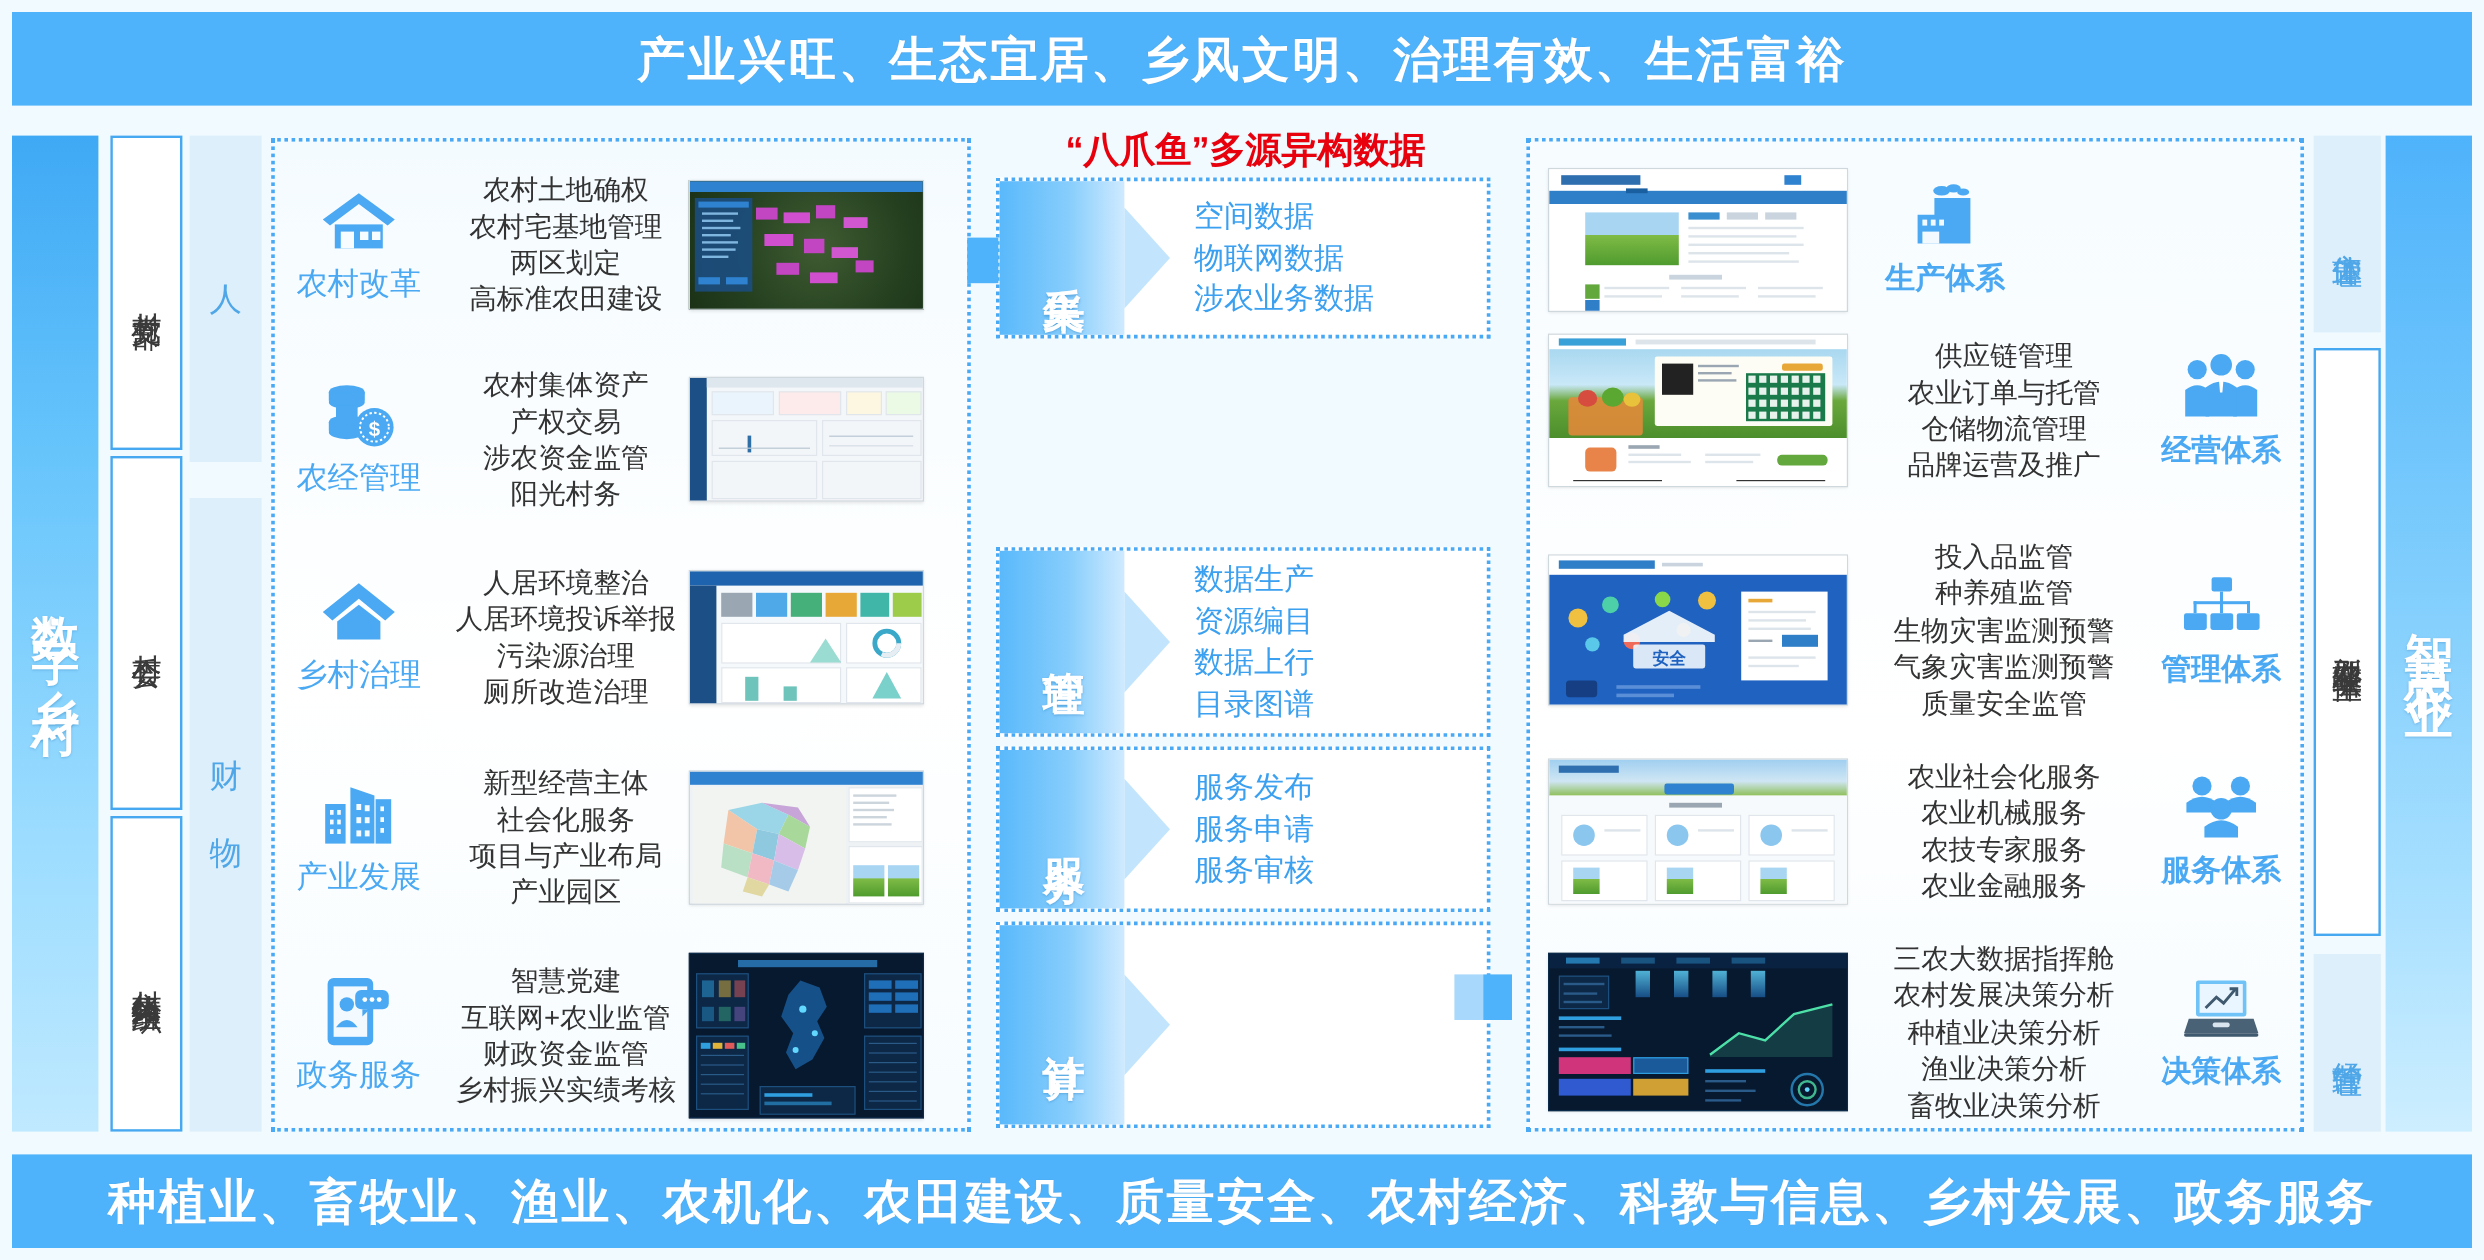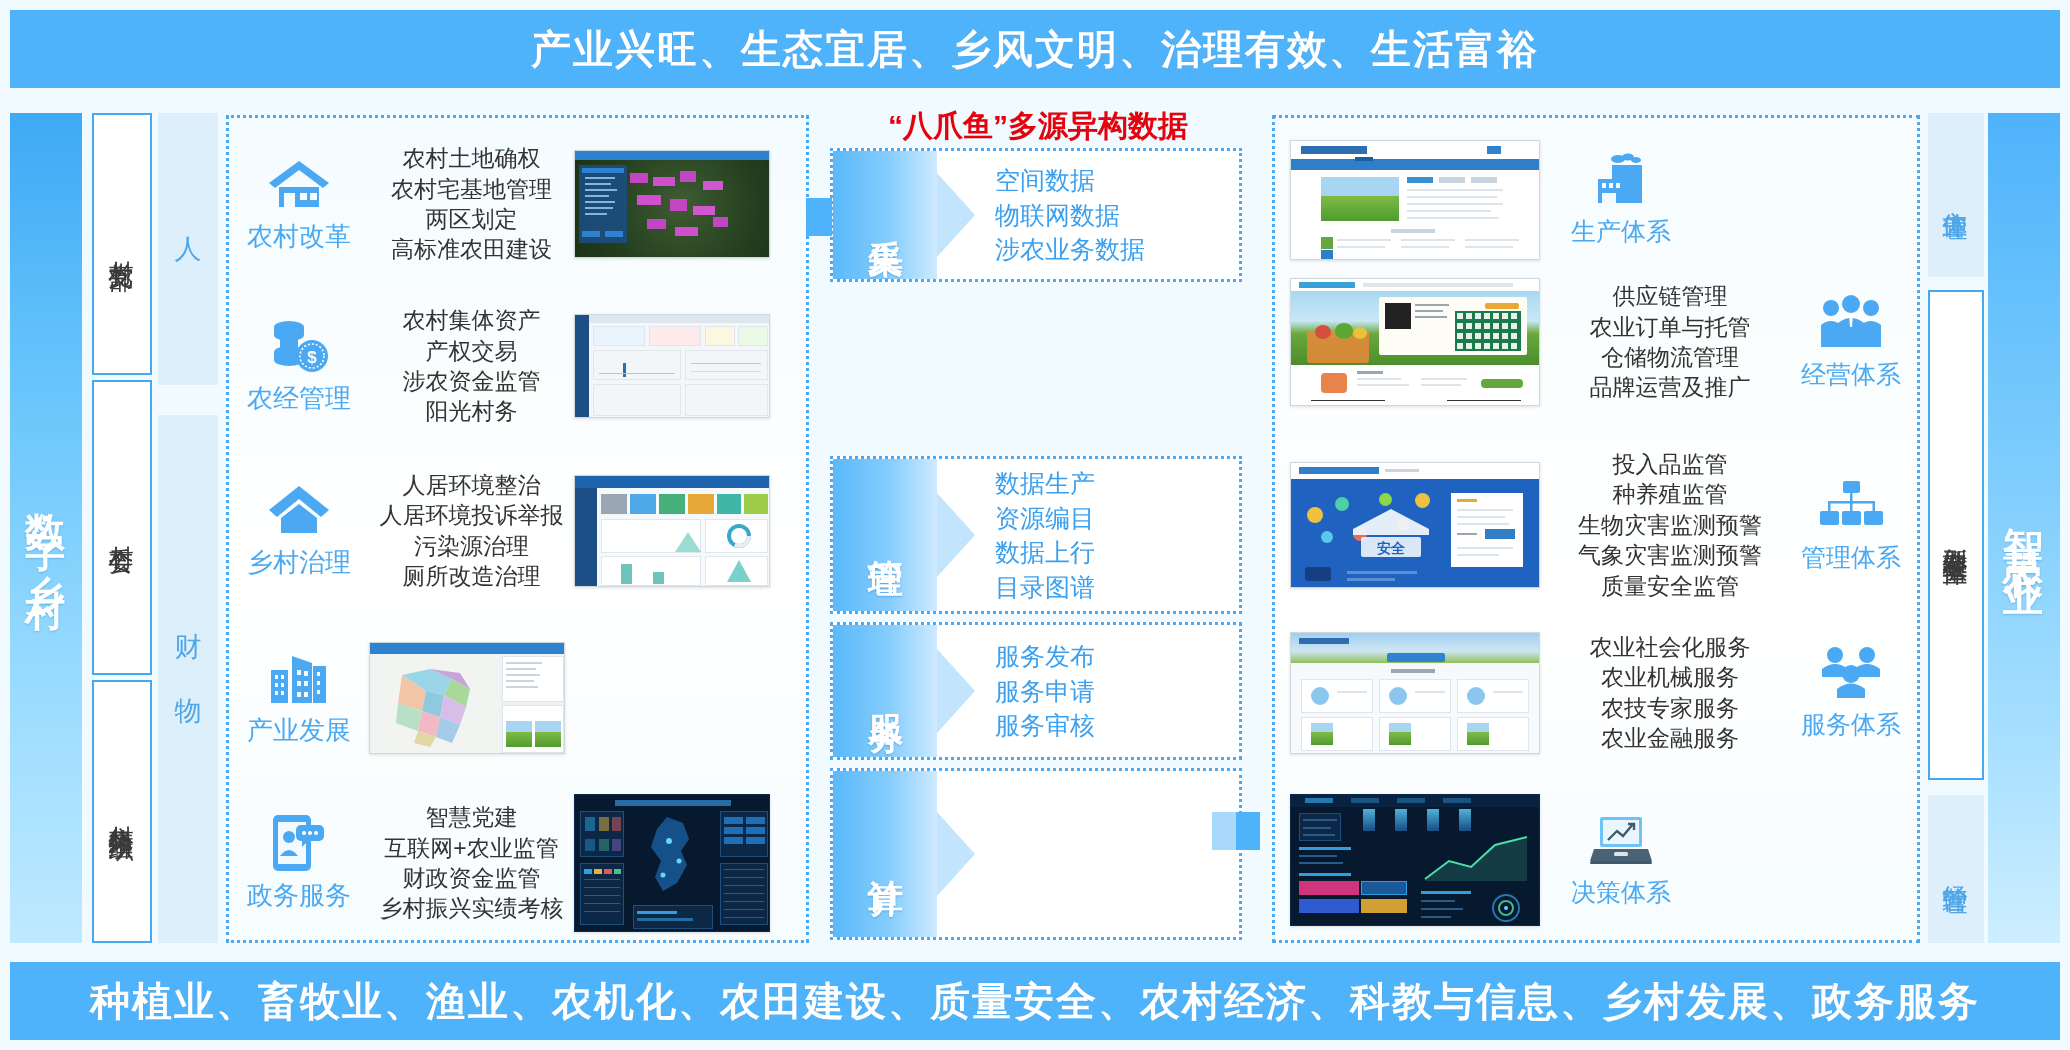--- a/index.html
+++ b/index.html
@@ -155,21 +155,21 @@
   .mrow .mshot-cell { width:280px; display:flex; align-items:center; justify-content:center; }
   .mrow .mtxt-cell {
     width:230px; text-align:center;
     font-size:23px; line-height:1.32; color:#333333;
   }
   .mrow .micon-cell {
     width:132px; display:flex; flex-direction:column;
     align-items:center; justify-content:center;
   }
   .mrow .micon-cell .glyph { height:58px; display:flex; align-items:center; }
-  .mrow .micon-cell .cap { margin-top:6px; font-size:25px; color:#4aa9f2; font-weight:400; white-space:nowrap; }
+  .mrow .micon-cell .cap { margin-top:6px; font-size:25px; color:#4aa9f2; font-weight:700; white-space:nowrap; }
   .mshot {
     width:250px; border:1px solid #cfd8dd; background:#fff;
     box-shadow:0 1px 3px rgba(0,0,0,.12); overflow:hidden; position:relative;
   }
 
   
   .zhuti-col {
     position:absolute; left:1928px; width:56px;
     background:#deeffc;
     display:flex; align-items:center; justify-content:center;
@@ -383,20 +383,26 @@
             <rect x="30" y="31" width="4" height="5" fill="#f5fbff"></rect>
             <rect x="37" y="31" width="4" height="5" fill="#f5fbff"></rect>
             <rect x="30" y="42" width="4" height="5" fill="#f5fbff"></rect>
             <rect x="37" y="42" width="4" height="5" fill="#f5fbff"></rect>
             <rect x="50" y="22" width="3" height="4" fill="#f5fbff"></rect>
             <rect x="50" y="31" width="3" height="4" fill="#f5fbff"></rect>
             <rect x="50" y="40" width="3" height="4" fill="#f5fbff"></rect>
           </svg>
       </span>
       <span class="cap">产业发展</span>
+    </div>
+    <div class="txt-cell">
+      <div>新型经营主体</div>
+      <div>社会化服务</div>
+      <div>项目与产业布局</div>
+      <div>产业园区</div>
     </div>
     <div class="shot-cell">
       <div class="shot" style="height:112px;background:#eef2f5;">
         <div class="mk" style="left:0;top:0;width:196px;height:11px;background:#2f82d0;"></div>
         <div class="mk" style="left:2px;top:13px;width:128px;height:97px;background:#f2f4f2;"></div>
         <svg class="mk" style="left:12px;top:18px;" width="112" height="88" viewBox="0 0 112 88">
           <path d="M20 14 L48 8 L70 18 L62 34 L44 30 Z" fill="#9bd6e8"></path>
           <path d="M48 8 L78 12 L88 28 L70 18 Z" fill="#c7a5d8"></path>
           <path d="M70 18 L88 28 L84 46 L62 34 Z" fill="#a8d89a"></path>
           <path d="M20 14 L44 30 L40 50 L16 42 Z" fill="#f2c4a8"></path>
@@ -805,20 +811,27 @@
         <div class="mk" style="left:130px;top:105px;width:34px;height:2px;background:#2a5a88;"></div>
         <div class="mk" style="left:130px;top:113px;width:42px;height:2px;background:#2a5a88;"></div>
         <div class="mk" style="left:130px;top:121px;width:30px;height:2px;background:#2a5a88;"></div>
         <svg class="mk" style="left:198px;top:96px;" width="34" height="34" viewBox="0 0 34 34">
             <circle cx="17" cy="17" r="13" fill="none" stroke="#2f9fe0" stroke-width="2" opacity=".7"></circle>
             <circle cx="17" cy="17" r="7" fill="none" stroke="#4de0a8" stroke-width="2" opacity=".8"></circle>
             <circle cx="17" cy="17" r="2" fill="#63d8ff"></circle>
           </svg>
       </div>
     </div>
+    <div class="mtxt-cell">
+      <div>三农大数据指挥舱</div>
+      <div>农村发展决策分析</div>
+      <div>种植业决策分析</div>
+      <div>渔业决策分析</div>
+      <div>畜牧业决策分析</div>
+    </div>
     <div class="micon-cell">
       <span class="glyph">
         <svg width="66" height="52" viewBox="0 0 66 52">
             <rect x="12" y="2" width="42" height="30" rx="2" fill="#6fc3f7"></rect>
             <rect x="15" y="5" width="36" height="24" fill="#eaf6ff"></rect>
             <path d="M20 25 L29 16 L35 21 L45 9" fill="none" stroke="#3f5a6e" stroke-width="2.4"></path>
             <path d="M40 9 L46 9 L46 15" fill="none" stroke="#3f5a6e" stroke-width="2.4"></path>
             <path d="M6 34 L60 34 L64 46 L2 46 Z" fill="#4a6276"></path>
             <rect x="26" y="37" width="14" height="4" rx="1.5" fill="#d8e4ee"></rect>
             <rect x="2" y="46" width="62" height="3" rx="1.5" fill="#3f5a6e"></rect>

